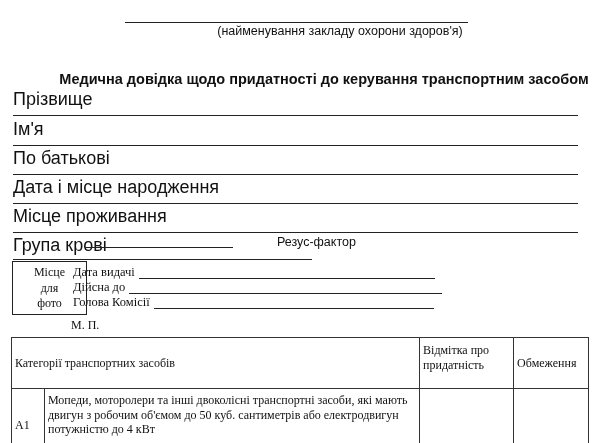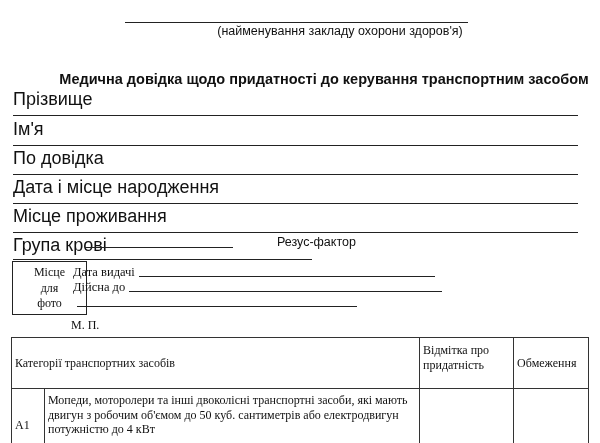--- a/index.html
+++ b/index.html
@@ -6,21 +6,21 @@
   body { width:600px; height:443px; position:relative; overflow:hidden; color:#111; }
   .sans { font-family:"Liberation Sans", sans-serif; }
   .serif { font-family:"Liberation Serif", serif; }
   .abs { position:absolute;padding-left:40px; }
   .hline { position:absolute; height:0; border-top:1.5px solid #222; }
   .lbl { position:absolute; font-size:18px; left:13px; white-space:nowrap; }
   #inst-line { left:125px; top:22px; width:343px; }
   #inst-caption { left:0; width:600px; top:24px; text-align:center; font-size:12.5px; }
   #title { left:0; width:568px; top:71px; text-align:center; font-size:14.5px; font-weight:bold; }
   .photo { position:absolute; left:12px; top:261px; width:75px; height:54px; border:1.5px solid #222; box-sizing:border-box; text-align:center; font-size:12px; line-height:15.5px; padding-top:3px; }
-  .issued { position:absolute; left:73px; font-size:12.5px; white-space:nowrap; display:flex; align-items:flex-start; }
+  .issued { position:absolute; left:73px; font-size:12.5px; white-space:nowrap; display:flex; align-items:center; }
   .issued .fill { border-bottom:1.3px solid #222; height:11px; margin-left:4px; }
   #mp { left:31px; top:318px; font-size:12px; }
   table.cat { position:absolute; left:11px; top:337px; width:578px; border-collapse:collapse; font-size:12px; }
   table.cat td { border:1.3px solid #333; vertical-align:middle; padding:2px 3px; line-height:14.5px; }
   table.cat tr.hdr td { height:43px; }
   table.cat tr.r1 td { height:60px; vertical-align:top; }
 </style>
 </head>
 <body>
 
@@ -28,21 +28,21 @@
 <div class="abs sans" id="inst-caption">(найменування закладу  охорони здоров'я)</div>
 
 <div class="abs sans" id="title">Медична довідка щодо придатності до керування транспортним засобом</div>
 
 <div class="lbl sans" style="top:89px;">Прізвище</div>
 <div class="hline" style="left:13px; width:565px; top:115px;"></div>
 
 <div class="lbl sans" style="top:119px;">Ім'я</div>
 <div class="hline" style="left:13px; width:565px; top:145px;"></div>
 
-<div class="lbl sans" style="top:148px;">По довідка</div>
+<div class="lbl sans" style="top:148px;">По батькові</div>
 <div class="hline" style="left:13px; width:565px; top:174px;"></div>
 
 <div class="lbl sans" style="top:177px;">Дата і місце народження</div>
 <div class="hline" style="left:13px; width:565px; top:203px;"></div>
 
 <div class="lbl sans" style="top:206px;">Місце проживання</div>
 <div class="hline" style="left:13px; width:565px; top:232px;"></div>
 
 <div class="lbl sans" style="top:235px;">Група крові</div>
 <div class="hline" style="left:85px; width:148px; top:247px; border-top-width:1.2px;"></div>
@@ -57,20 +57,21 @@
 
 <div class="issued serif" style="top:265px;">
   <span>Дата видачі</span>
   <span class="fill" style="width:296px;"></span>
 </div>
 <div class="issued serif" style="top:280px;">
   <span>Дійсна до</span>
   <span class="fill" style="width:313px;"></span>
 </div>
 <div class="issued serif" style="top:295px;">
+  <span>Голова Комісії</span>
   <span class="fill" style="width:280px;"></span>
 </div>
 
 <div class="abs serif" id="mp">М. П.</div>
 
 <table class="cat serif">
   <colgroup>
     <col style="width:33px;">
     <col style="width:376px;">
     <col style="width:94px;">

